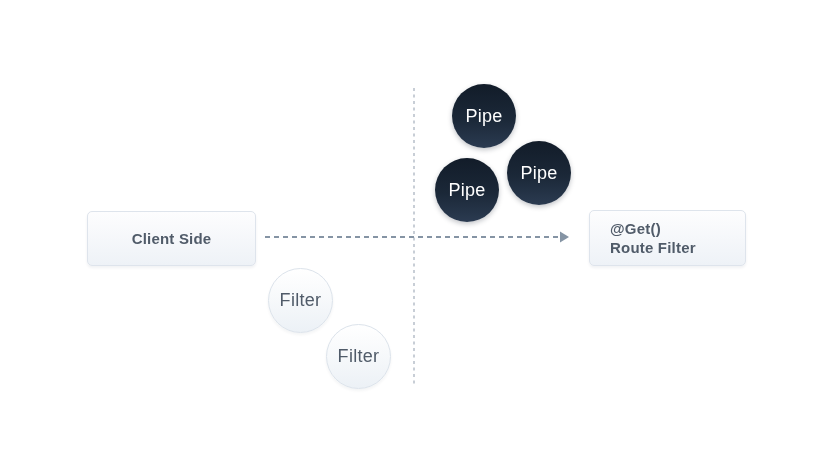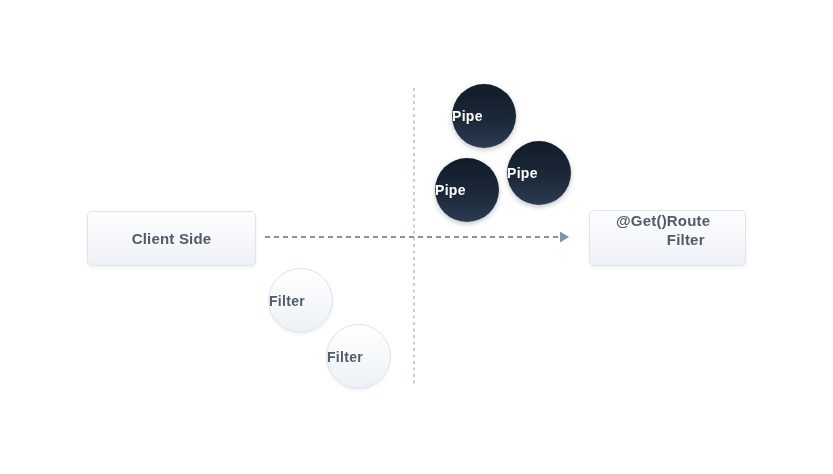--- a/index.html
+++ b/index.html
@@ -42,34 +42,34 @@
     display: flex;
     align-items: center;
     justify-content: center;
   }
   .route-box {
     left: 589px;
     top: 210px;
     width: 157px;
     height: 56px;
     display: flex;
-    flex-direction: row;
+    flex-direction: column;
     justify-content: center;
-    padding-left: 26px;
+    padding-left: 20px;
     line-height: 19px;
   }
   .circle {
     position: absolute;
     display: flex;
     align-items: center;
-    justify-content: flex-start;
+    justify-content: center;
     border-radius: 50%;
     box-sizing: border-box;
-    font-size: 14px;
-    font-weight: 700;
+    font-size: 18px;
+    font-weight: 400;
     letter-spacing: 0.3px;
   }
   .pipe-circle {
     width: 64px;
     height: 64px;
     background: linear-gradient(180deg, #121c29 0%, #1b2838 55%, #2b3b51 100%);
     color: #ffffff;
     box-shadow: 0 2px 5px rgba(15, 25, 40, 0.25);
   }
   .pipe-1 { left: 452px; top: 84px; }

